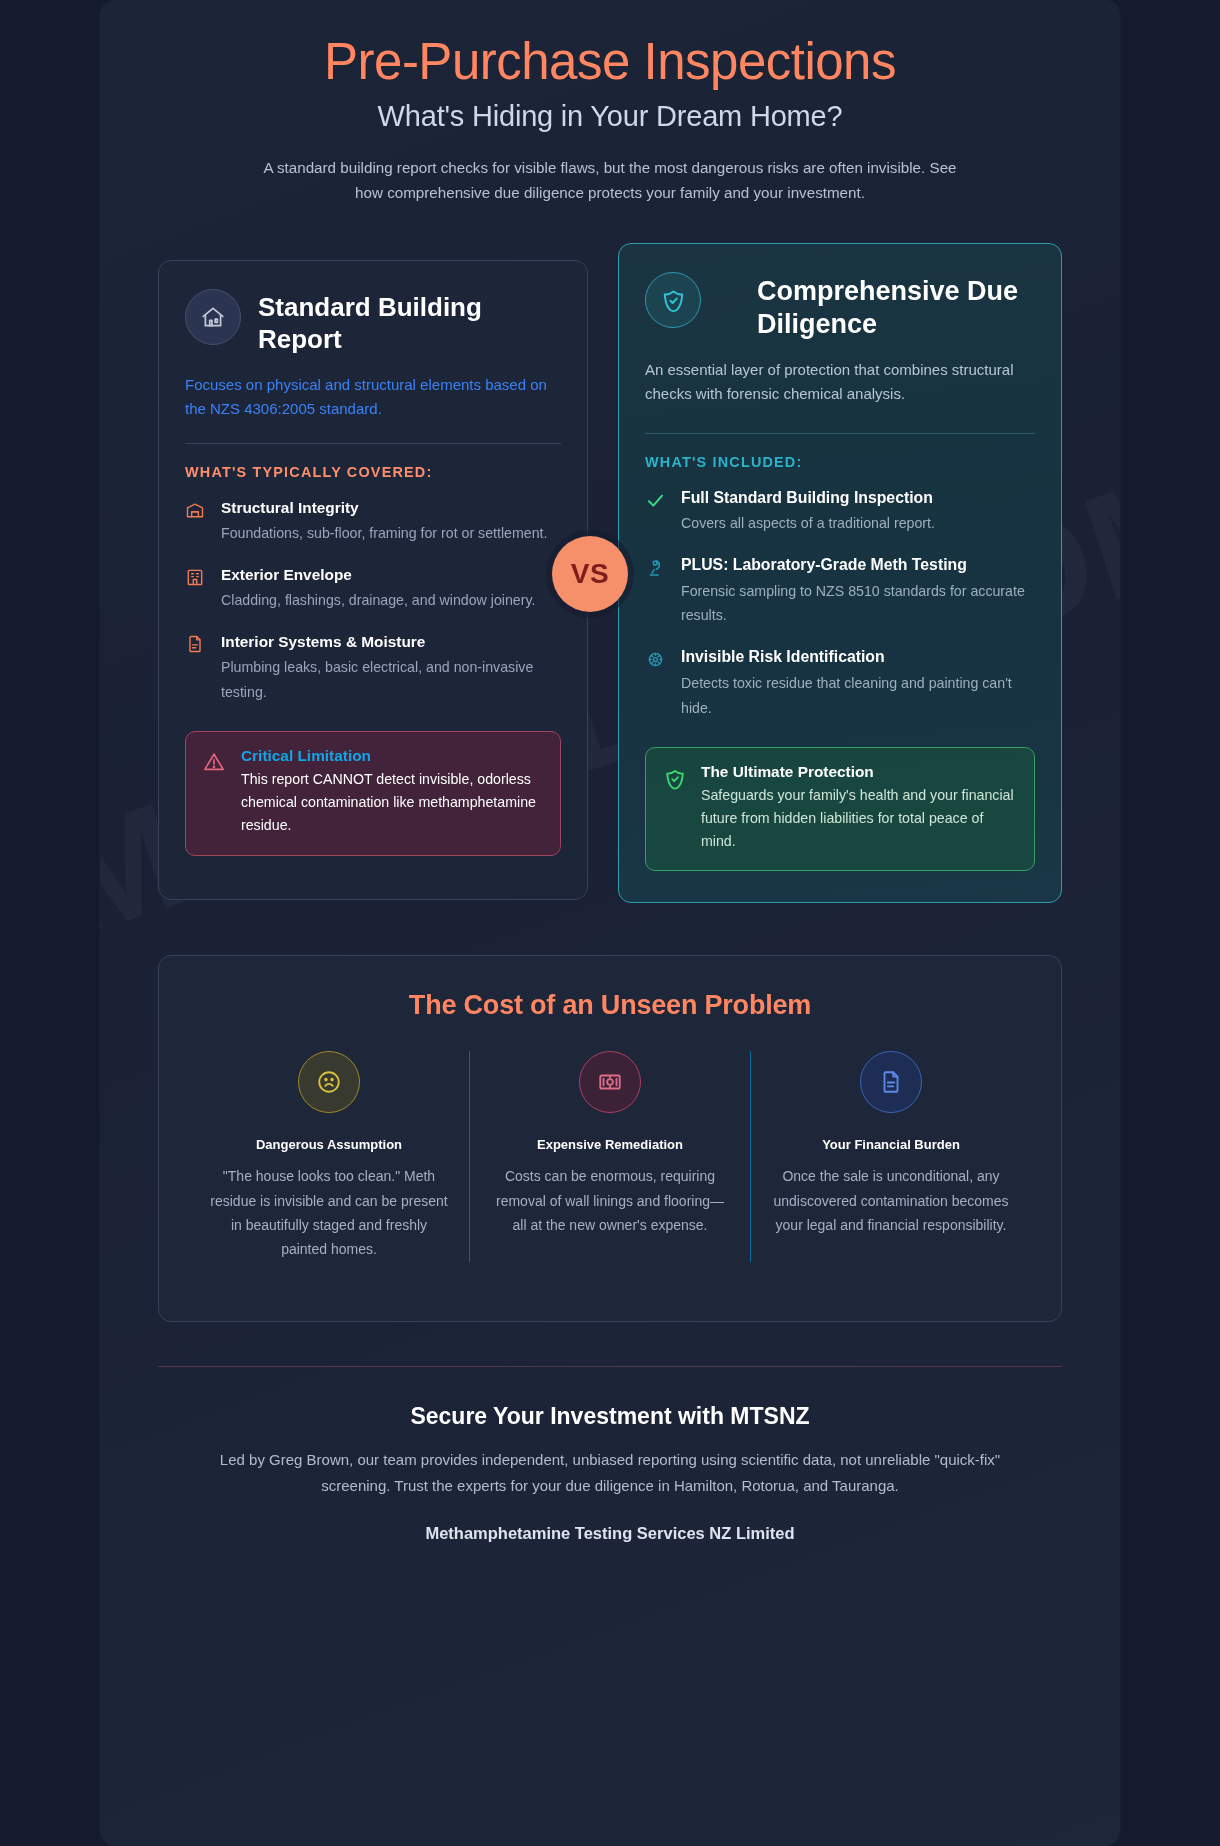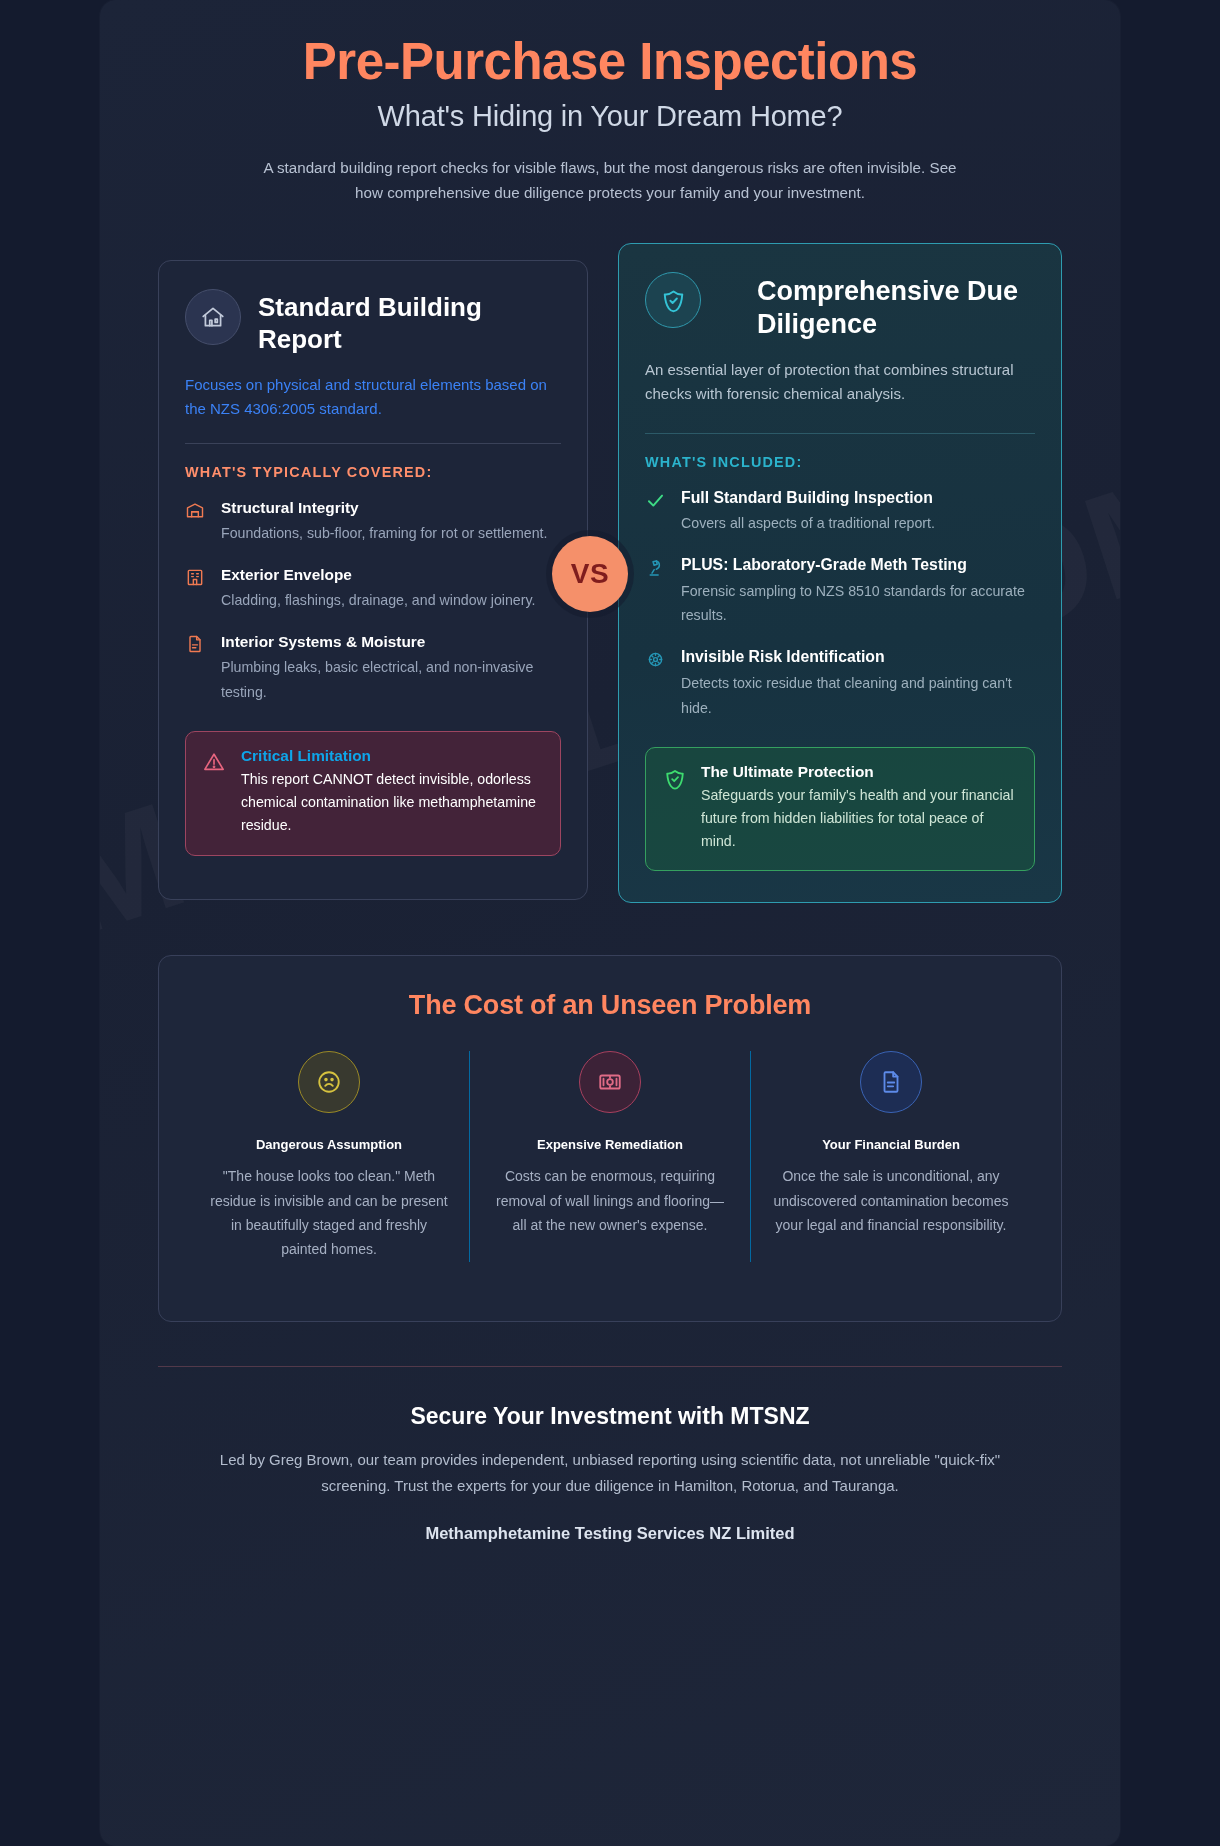--- a/index.html
+++ b/index.html
@@ -38,21 +38,21 @@
     white-space: nowrap;
     pointer-events: none;
     user-select: none;
     font-family: "Liberation Sans", sans-serif;
   }
 
   
   .hdr { text-align: center; position: relative; z-index: 2; padding: 0 60px; }
   .hdr h1 {
     font-size: 51px;
-    font-weight: 700;
+    font-weight: 400;
     color: #ff8660;
     letter-spacing: -0.5px;
     line-height: 1.08;
   }
   .hdr h2 {
     font-size: 29px;
     font-weight: 400;
     color: #cfd8e6;
     margin-top: 11px;
     letter-spacing: -0.2px;

